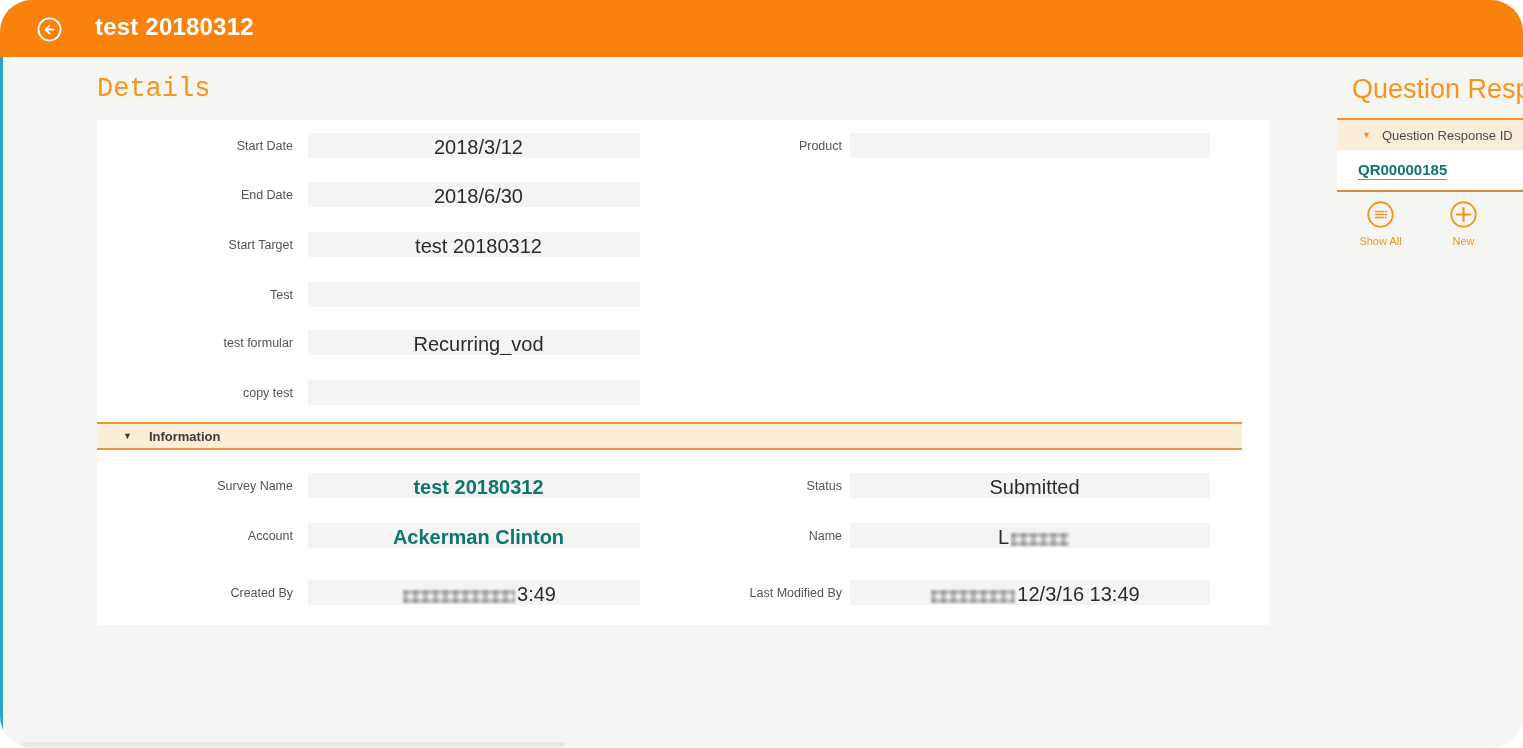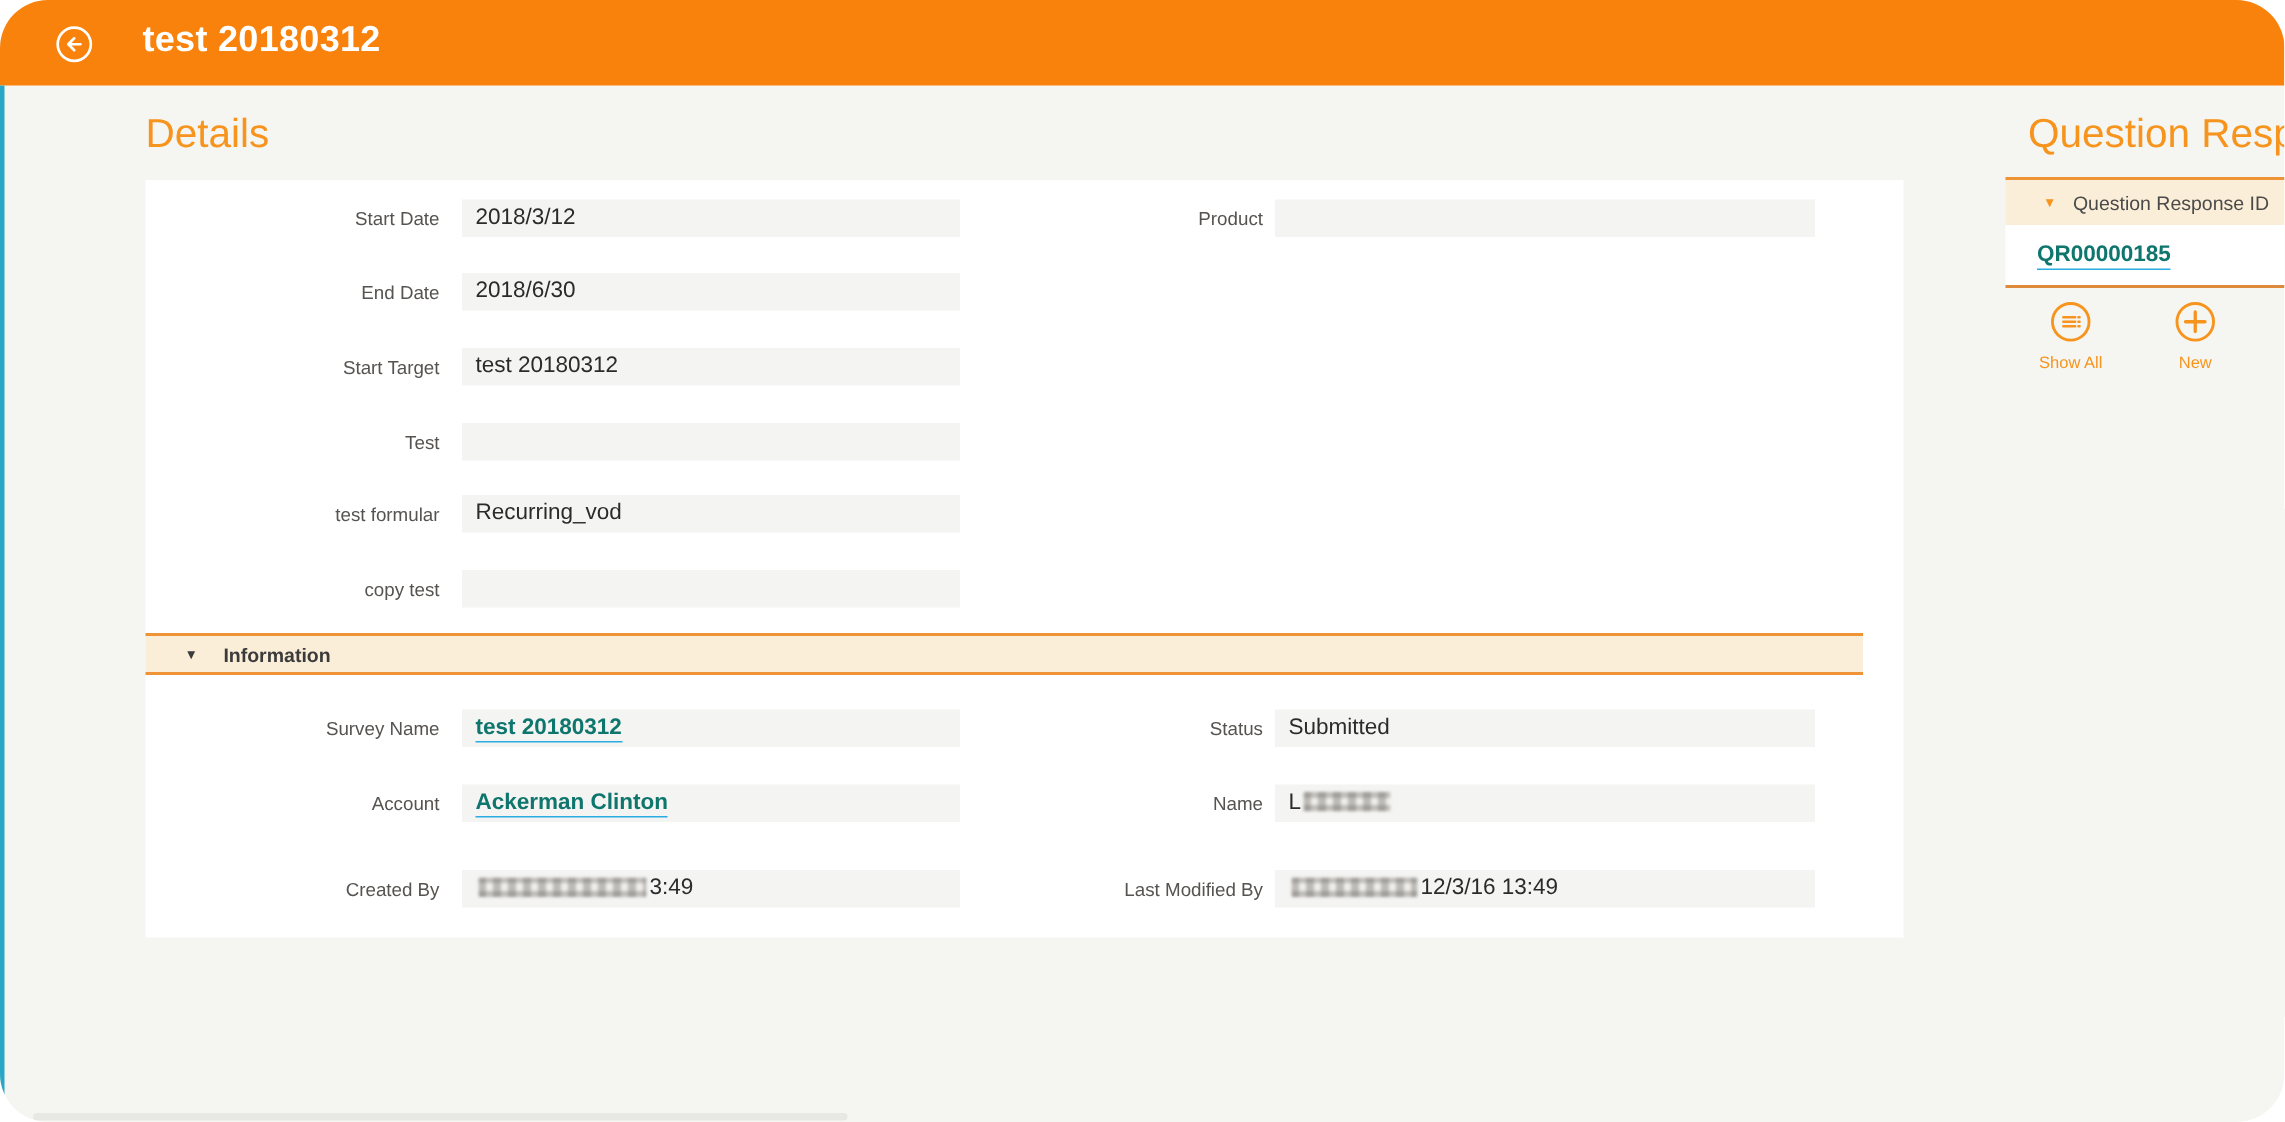--- a/index.html
+++ b/index.html
@@ -10,32 +10,32 @@
   .appbar{position:absolute;left:0;top:0;width:1523px;height:57px;background:#F8820B;}
   .back-btn{position:absolute;left:37px;top:17px;width:25px;height:25px;cursor:pointer;}
   .appbar-title{position:absolute;left:95px;top:13px;color:#FFFFFF;font-size:24px;font-weight:700;letter-spacing:.2px;white-space:nowrap;}
 
   
   .left-edge{position:absolute;left:0;top:57px;width:3px;height:691px;background:#2AA7C5;}
   .hscrollbar{position:absolute;left:22px;top:742px;width:543px;height:5px;background:#E7E7E4;border-radius:3px;}
 
   
   .section-heading{position:absolute;font-size:27px;font-weight:300;color:#F7941D;white-space:nowrap;}
-  #details-heading{left:97px;top:74px;}
+  #details-heading{left:97px;top:74px;font-family:Liberation Mono, monospace;}
   #qr-heading{left:1352px;top:74px;}
 
   
   .card{position:absolute;left:97px;top:120px;width:1145px;height:505px;background:#FFFFFF;padding-left:27px;}
 
   .row{position:absolute;display:flex;align-items:flex-start;height:25px;}
   .row.colL{left:0;width:543px;}
   .row.colR{left:560px;width:585px;}
   .lbl{flex:0 0 196px;text-align:right;font-size:12.5px;color:#565350;padding-top:6px;margin-right:15px;white-space:nowrap;}
   .colR .lbl{flex:0 0 185px;margin-right:8px;}
-  .field{height:25px;background:#F4F4F2;font-size:15px;color:#2B2B2B;padding:3px 0 0 9px;box-sizing:border-box;white-space:nowrap;overflow:hidden;}
+  .field{height:25px;background:#F4F4F2;font-size:20px;color:#2B2B2B;padding:3px 0 0 9px;box-sizing:border-box;white-space:nowrap;overflow:hidden;text-align:center;}
   .colL .field{width:332px;}
   .colR .field{width:360px;}
 
   .lnk{color:#0f766e;font-weight:700;text-decoration:none;border-bottom:1px solid #29ACE0;padding-bottom:1px;cursor:pointer;}
 
   
   .redact{display:inline-block;height:13px;vertical-align:-2px;margin:0 2px;border-radius:1px;
     background:
       repeating-linear-gradient(90deg, rgba(110,106,100,.38) 0 5px, rgba(110,106,100,0) 5px 10px),
       repeating-linear-gradient(0deg, rgba(130,126,120,.45) 0 4px, rgba(238,236,233,.95) 4px 9px);

